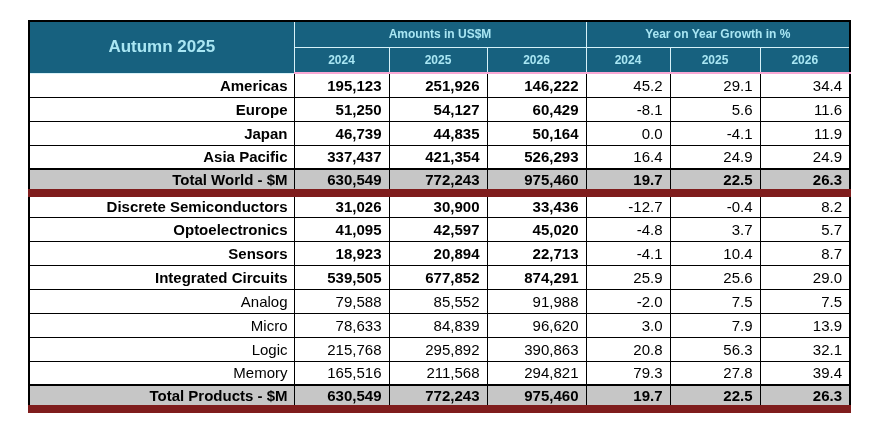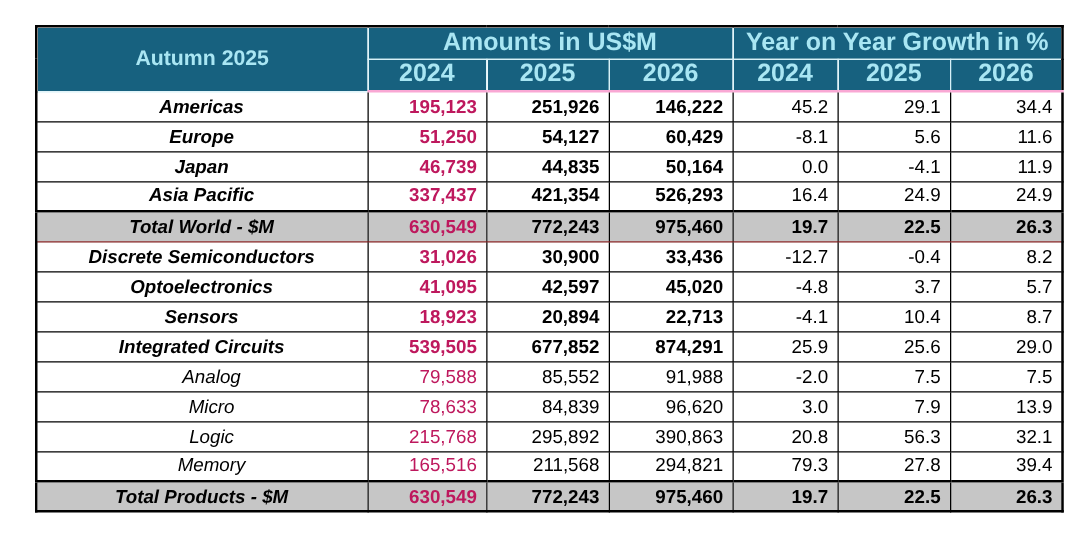--- a/index.html
+++ b/index.html
@@ -2,31 +2,31 @@
 <html><head>
 <meta charset="utf-8">
 <style>
   html,body{margin:0;padding:0;background:#ffffff;}
   .canvas{position:relative;width:871px;height:417px;background:#ffffff;overflow:hidden;
           font-family:"Liberation Sans",sans-serif;}
   table.wsts{position:absolute;left:28px;top:20px;border-collapse:collapse;table-layout:fixed;
              border:2px solid #000;}
   th,td{overflow:hidden;white-space:nowrap;box-sizing:border-box;}
   thead th{background:#17617F;color:#A9E6F3;border:1px solid #D7F1F8;
-           font-size:20px;font-weight:bold;text-align:center;height:26px;padding:0 4px;}
+           font-size:12px;font-weight:bold;text-align:center;height:26px;padding:0 4px;}
   thead th.corner{font-size:17px;}
   thead tr.years th{border-bottom:2px solid #f9a8d4;}
   tbody td{border:1px solid #000;height:24px;font-size:15px;color:#000;padding:0 6px;}
-  td.lbl{text-align:center;font-weight:bold;padding-left:5px;font-style:italic;}
+  td.lbl{text-align:right;font-weight:bold;padding-left:5px;}
   td.num{text-align:right;padding-right:7px;font-weight:bold;}
-  td.a24{color:#be185d;}
+  td.a24{color:#000000;}
   td.g{font-weight:normal;}
   tr.r-sub td.lbl{font-weight:normal;padding-left:21px;}
   tr.r-sub td.num{font-weight:normal;padding-left:24px;}
-  tr.r-total td{background:#C6C6C6;border-top:2px solid #000;border-bottom:1px solid #7f1d1d;}
+  tr.r-total td{background:#C6C6C6;border-top:2px solid #000;border-bottom:8px solid #7f1d1d;}
   tr.r-total td.g{font-weight:bold;}
 </style>
 </head>
 <body>
 
 <div class="canvas">
   <table class="wsts">
     <colgroup>
       <col style="width:265px">
       <col style="width:95px">

